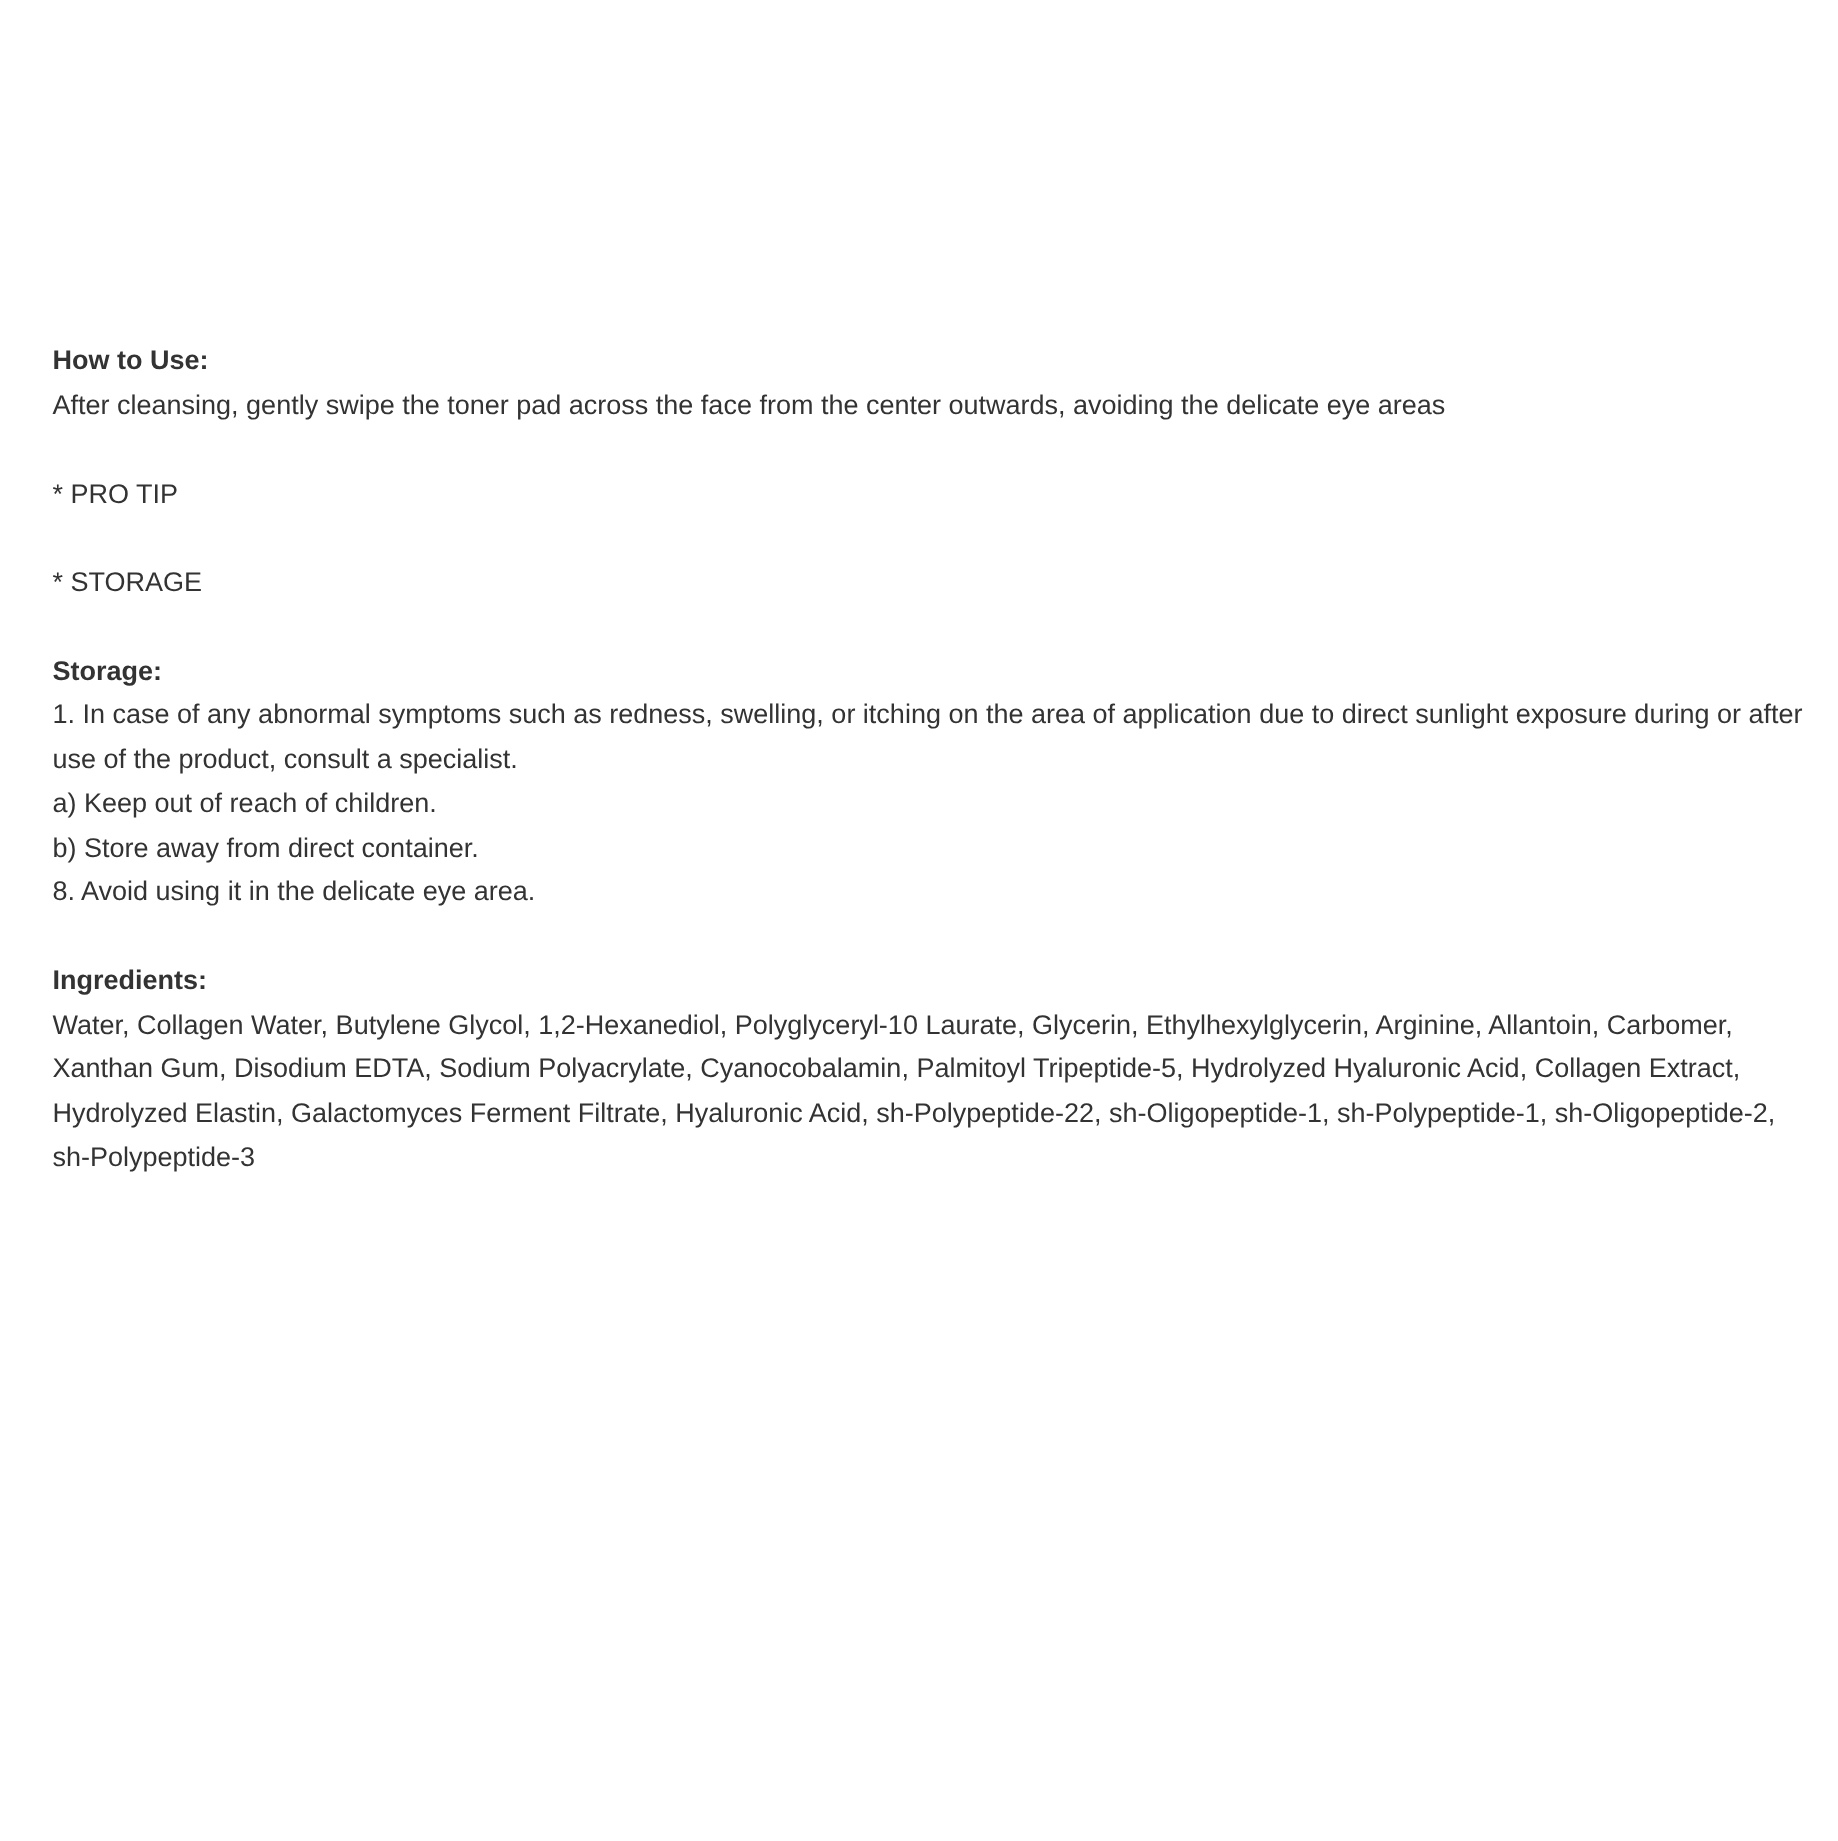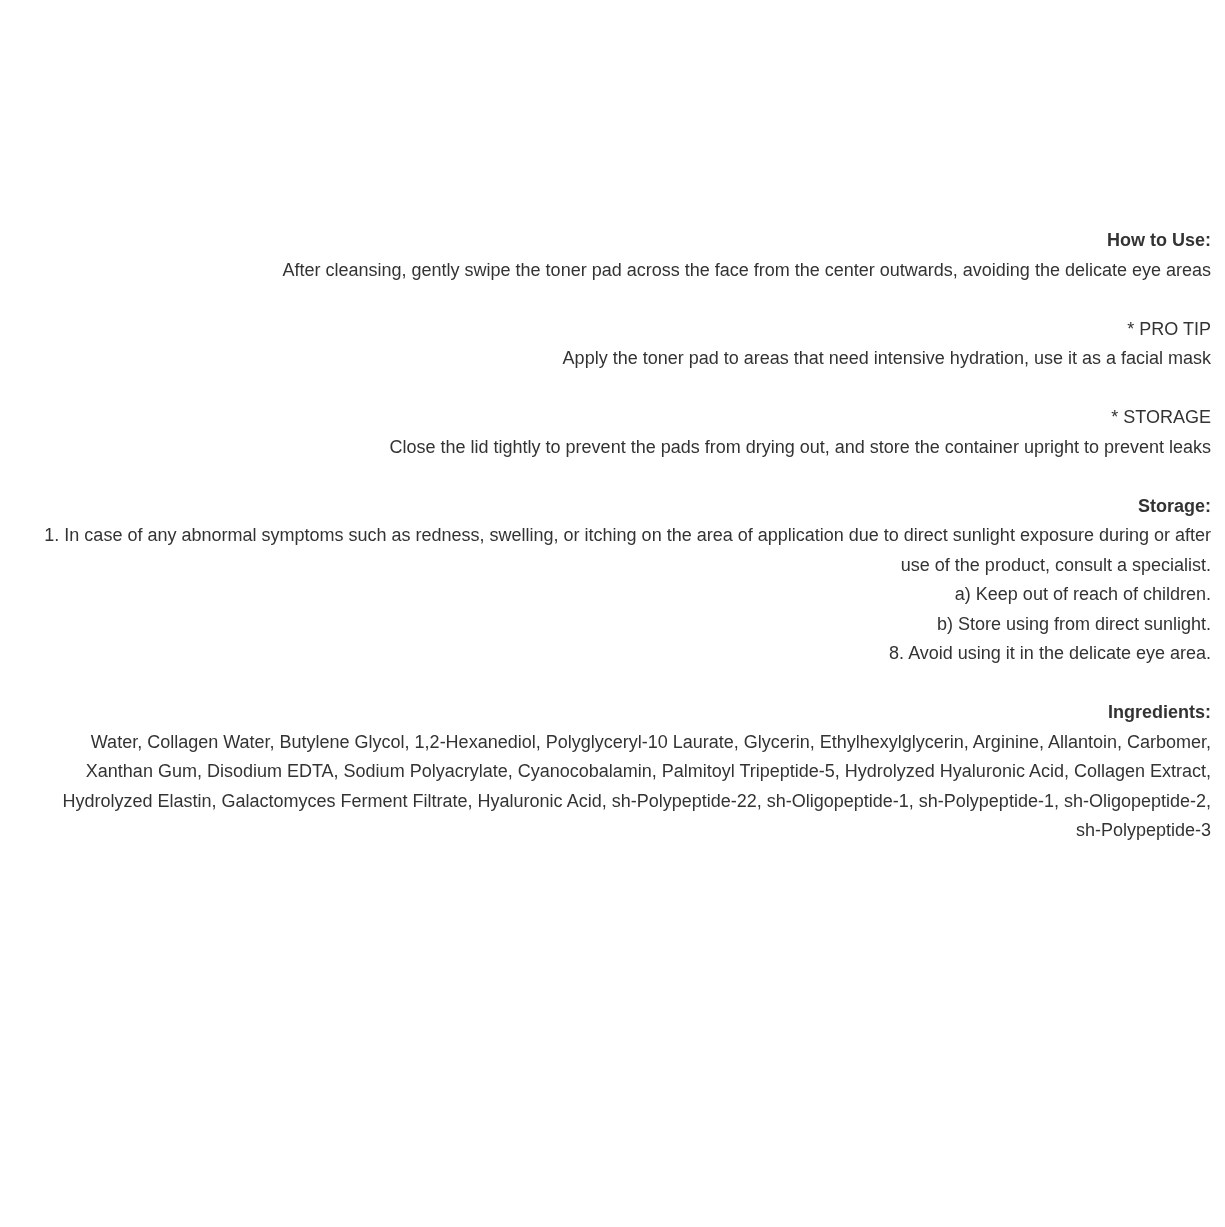--- a/index.html
+++ b/index.html
@@ -19,21 +19,20 @@
     font-size: 18px;
     line-height: 29.5px;
     color: var(--text-color, #333333);
     overflow: hidden;
   }
   main.doc {
     padding: 226px 14px 0 35px;
   }
   .sec {
     margin: 0 0 29.5px 0;
-    text-align: right;
   }
   .doc p {
     margin: 0;
     padding: 0;
   }
   .h {
     font-weight: bold;
   }
   .indent {
     padding-left: 47px;
@@ -44,33 +43,31 @@
 
 <main class="doc">
 
   <section class="sec">
     <p class="h">How to Use:</p>
     <p>After cleansing, gently swipe the toner pad across the face from the center outwards, avoiding the delicate eye areas</p>
   </section>
 
   <section class="sec">
     <p>* PRO TIP</p>
-    <p>Apply the toner pad to areas that need intensive hydration, use it as a facial mask</p>
   </section>
 
   <section class="sec">
     <p>* STORAGE</p>
-    <p>Close the lid tightly to prevent the pads from drying out, and store the container upright to prevent leaks</p>
   </section>
 
   <section class="sec">
     <p class="h">Storage:</p>
     <p>1. In case of any abnormal symptoms such as redness, swelling, or itching on the area of application due to direct sunlight exposure during or after use of the product, consult a specialist.</p>
     <p class="indent">a) Keep out of reach of children.</p>
-    <p class="indent">b) Store using from direct sunlight.</p>
+    <p class="indent">b) Store away from direct container.</p>
     <p>8. Avoid using it in the delicate eye area.</p>
   </section>
 
   <section class="sec">
     <p class="h">Ingredients:</p>
     <p>Water, Collagen Water, Butylene Glycol, 1,2-Hexanediol, Polyglyceryl-10 Laurate, Glycerin, Ethylhexylglycerin, Arginine, Allantoin, Carbomer, Xanthan Gum, Disodium EDTA, Sodium Polyacrylate, Cyanocobalamin, Palmitoyl Tripeptide-5, Hydrolyzed Hyaluronic Acid, Collagen Extract, Hydrolyzed Elastin, Galactomyces Ferment Filtrate, Hyaluronic Acid, sh-Polypeptide-22, sh-Oligopeptide-1, sh-Polypeptide-1, sh-Oligopeptide-2, sh-Polypeptide-3</p>
   </section>
 
 </main>
 

